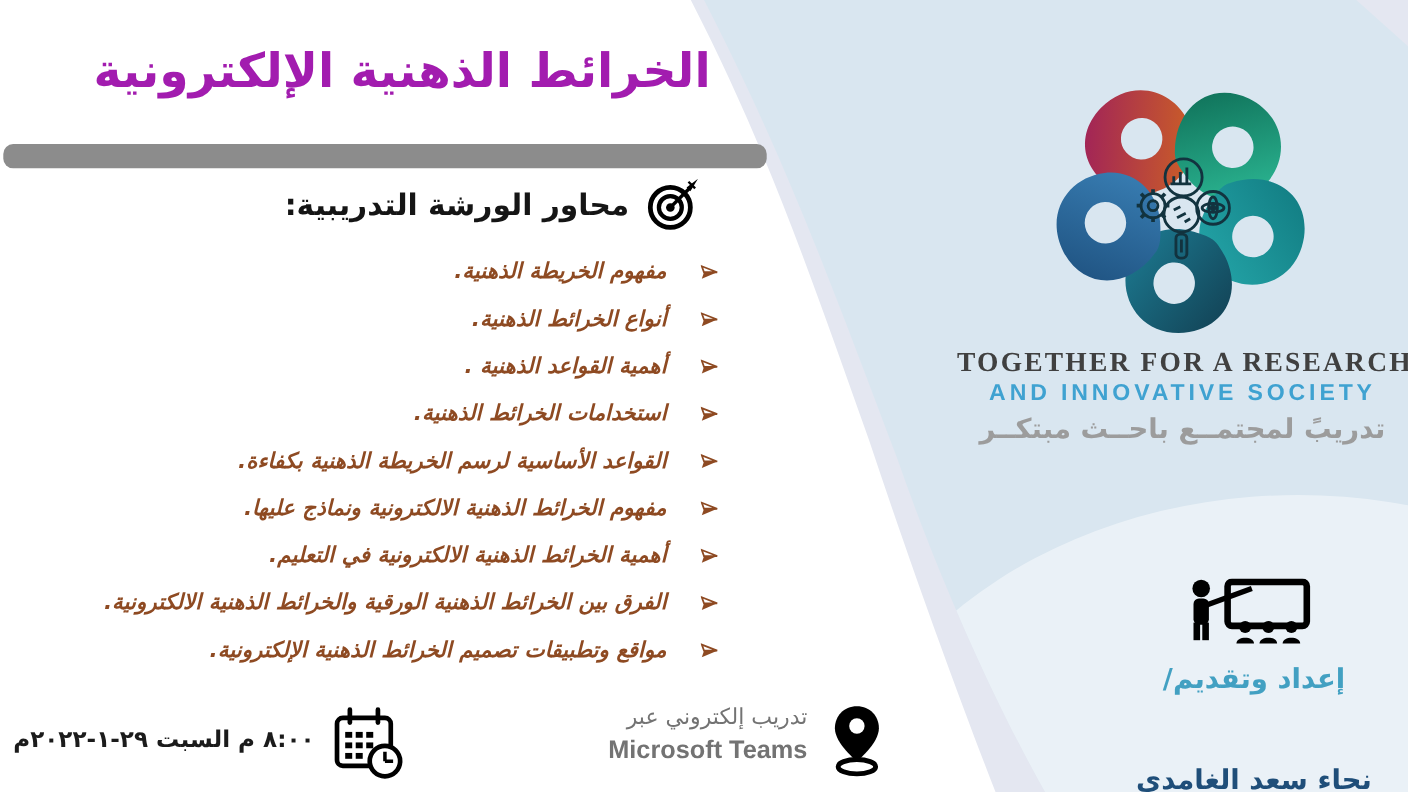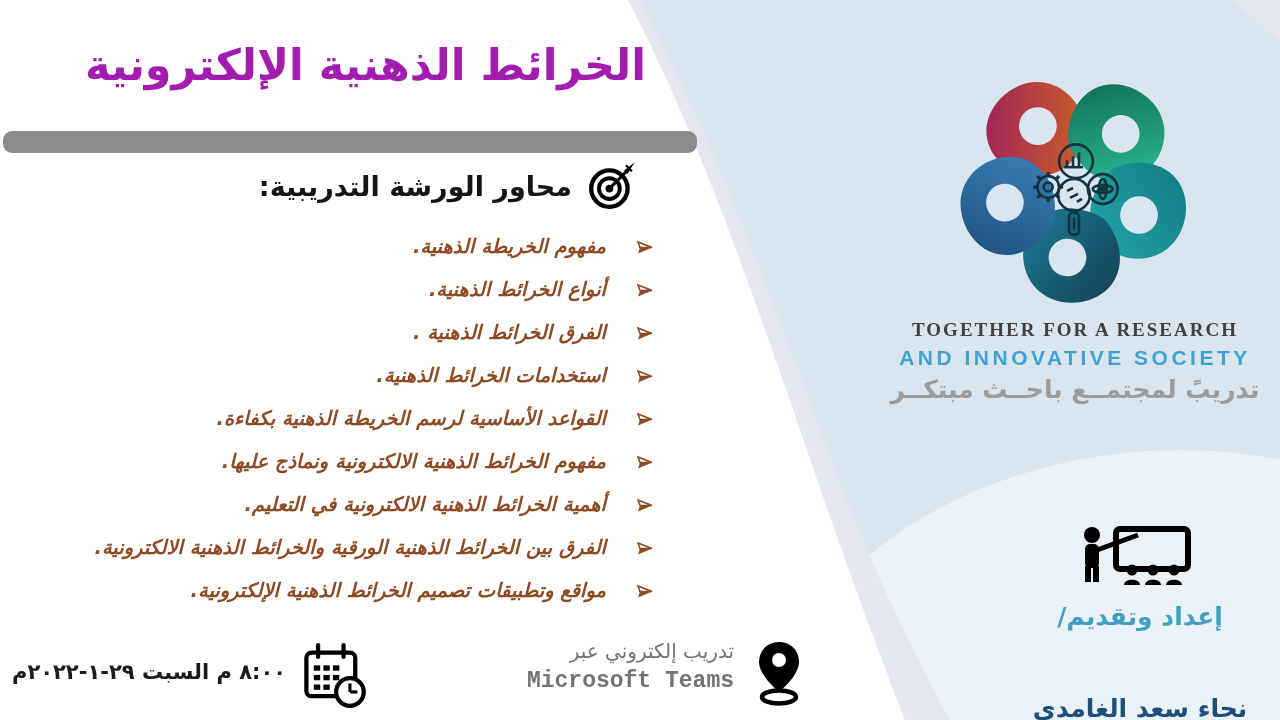--- a/index.html
+++ b/index.html
@@ -29,28 +29,28 @@
   .agenda-row svg{flex:0 0 auto;}
 
   
   .cal-icon{left:300px;top:641px;}
   .datetime{left:12px;top:660px;width:278px;direction:rtl;text-align:left;
             font-size:21px;font-weight:bold;color:#1b1b1b;white-space:nowrap;}
 
   
   .delivery{left:498px;top:637px;width:236px;direction:rtl;text-align:right;color:#737373;}
   .delivery .l1{font-size:20px;line-height:28px;}
-  .delivery .l2{font-family:Liberation Mono, monospace;font-size:23px;font-weight:bold;
+  .delivery .l2{font-family:Liberation Sans, sans-serif;font-size:23px;font-weight:bold;
                 line-height:32px;direction:ltr;text-align:right;}
   .pin-icon{left:753px;top:639px;}
 
   
   .logo{left:955px;top:68px;}
   .brand{left:870px;top:316px;width:410px;text-align:center;}
-  .brand .en1{font-family:"Liberation Serif",serif;font-size:19px;font-weight:bold;
+  .brand .en1{font-family:"Liberation Serif",serif;font-size:25px;font-weight:bold;
               letter-spacing:2px;color:#404040;line-height:28px;white-space:nowrap;}
   .brand .en2{font-family:"Liberation Sans",sans-serif;font-size:21px;font-weight:bold;
               letter-spacing:3.5px;color:#3fa2d1;line-height:28px;white-space:nowrap;
               text-transform:uppercase;}
   .brand .ar{direction:rtl;font-size:25px;font-weight:bold;color:#9c9c9c;line-height:36px;
              white-space:nowrap;}
 
   
   .presenter-icon{left:1080px;top:526px;}
   .presenter-label{left:1000px;top:602px;width:280px;direction:rtl;text-align:center;
@@ -104,21 +104,21 @@
           <polygon points="1,2 15,7.5 3,7.5" fill="#fff" stroke="#8e4a22" stroke-width="1.6"></polygon>
           <polygon points="3,7.5 15,7.5 1,13.5" fill="#8e4a22"></polygon>
         </svg>
       <span class="item-text">أنواع الخرائط الذهنية.</span>
     </div>
     <div class="agenda-row">
       <svg width="17" height="15" viewBox="0 0 17 15">
           <polygon points="1,2 15,7.5 3,7.5" fill="#fff" stroke="#8e4a22" stroke-width="1.6"></polygon>
           <polygon points="3,7.5 15,7.5 1,13.5" fill="#8e4a22"></polygon>
         </svg>
-      <span class="item-text">الفرق الخرائط الذهنية .</span>
+      <span class="item-text">أهمية القواعد الذهنية .</span>
     </div>
     <div class="agenda-row">
       <svg width="17" height="15" viewBox="0 0 17 15">
           <polygon points="1,2 15,7.5 3,7.5" fill="#fff" stroke="#8e4a22" stroke-width="1.6"></polygon>
           <polygon points="3,7.5 15,7.5 1,13.5" fill="#8e4a22"></polygon>
         </svg>
       <span class="item-text">استخدامات الخرائط الذهنية.</span>
     </div>
     <div class="agenda-row">
       <svg width="17" height="15" viewBox="0 0 17 15">

